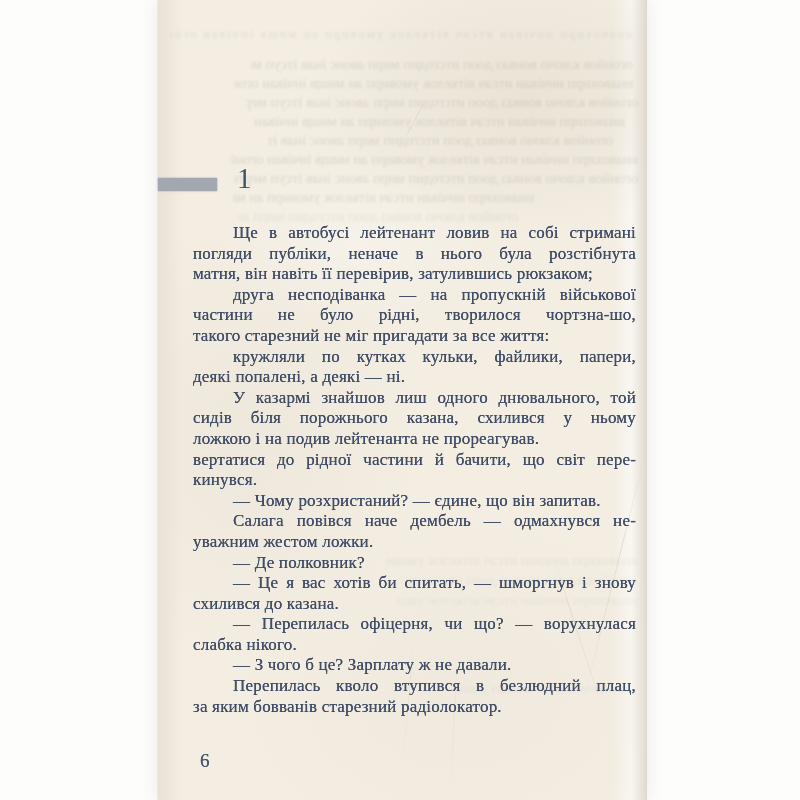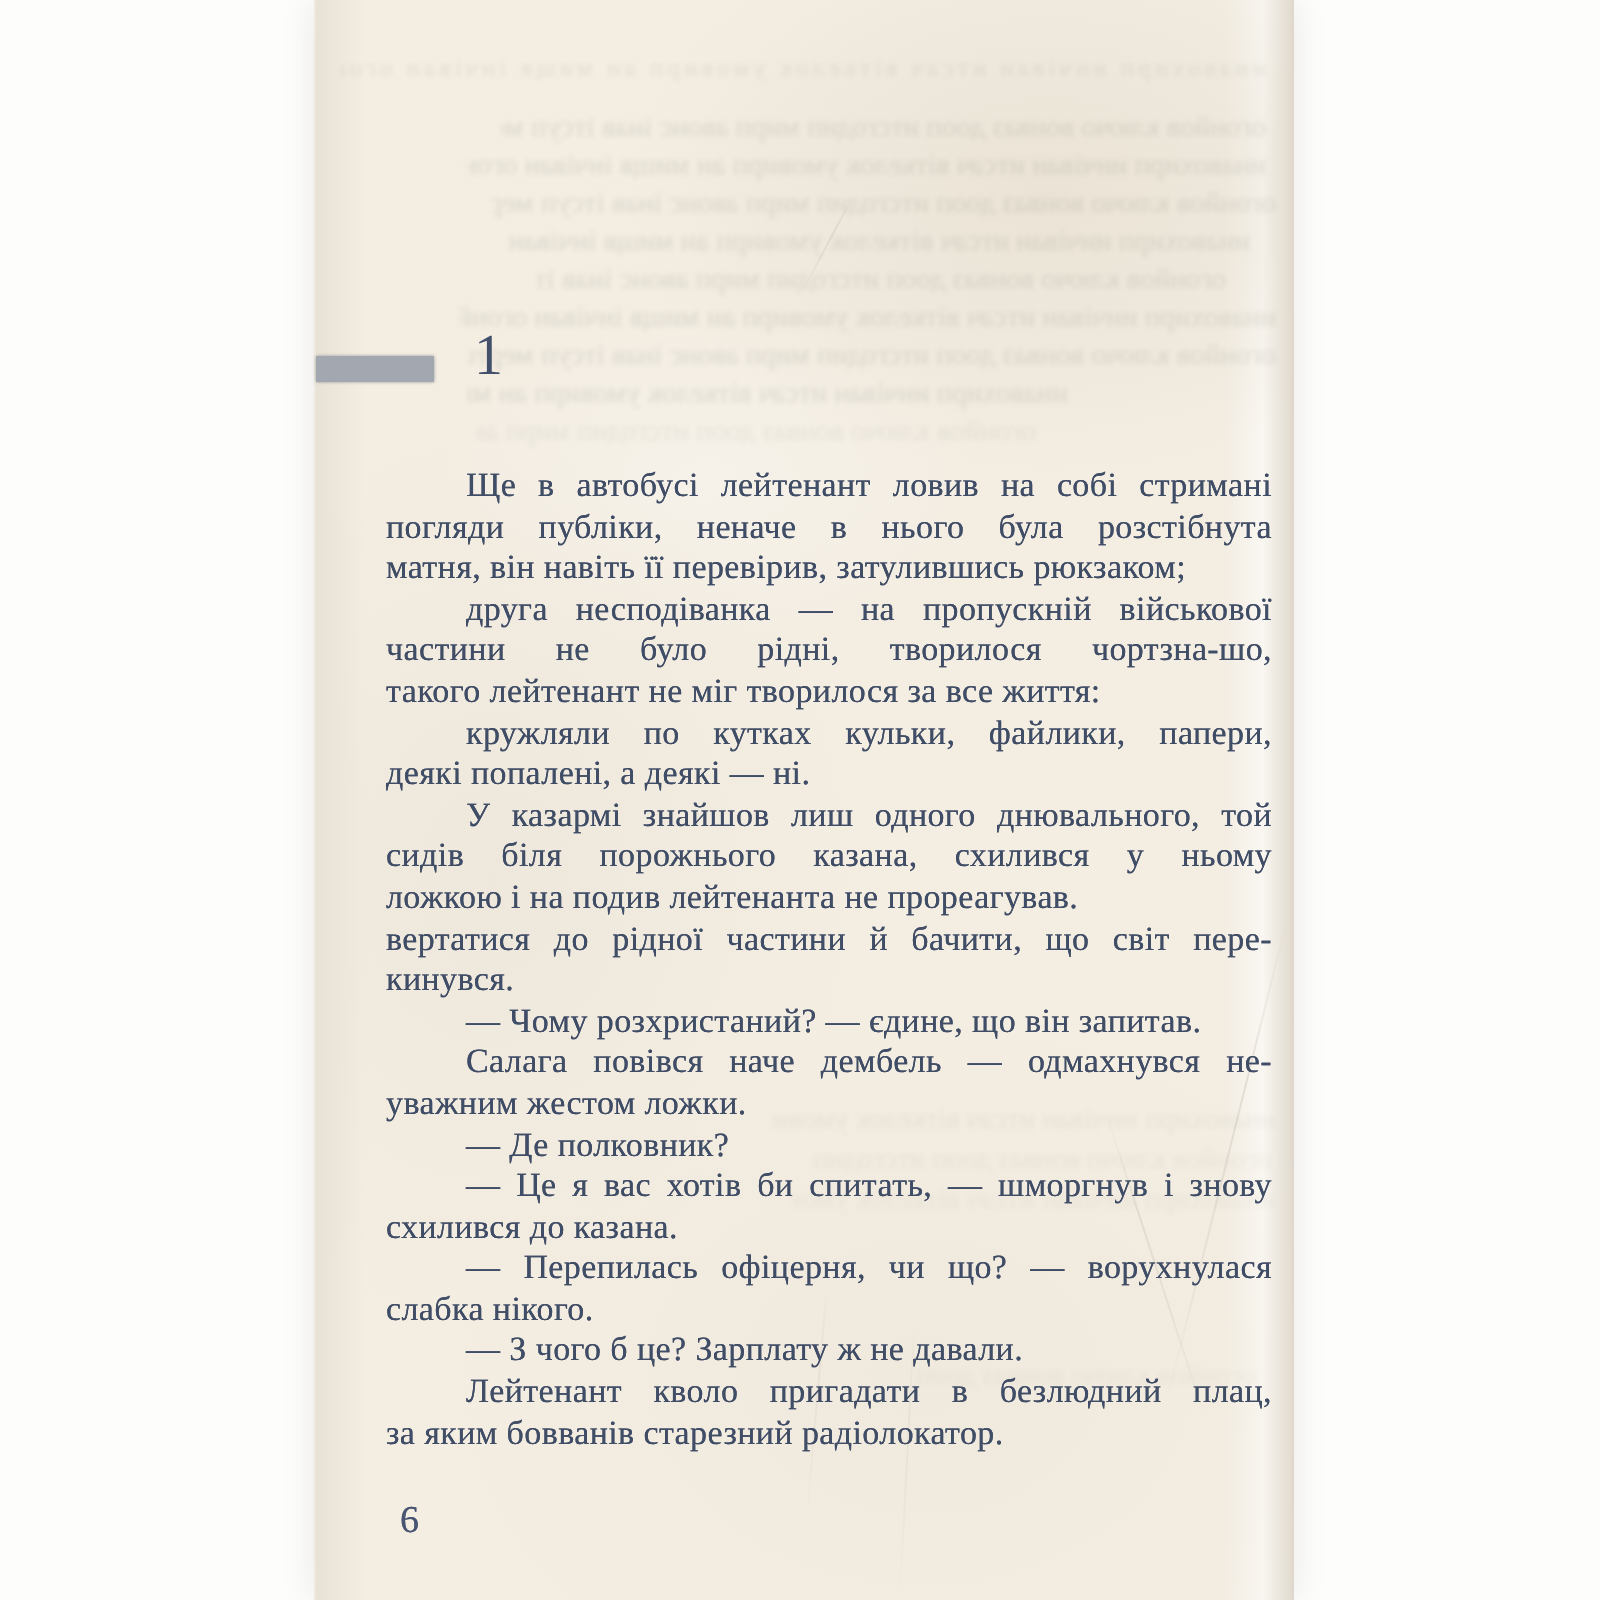--- a/index.html
+++ b/index.html
@@ -31,21 +31,21 @@
     background: var(--chapter_bar, #a2a7b0);
     box-shadow: 0 0 1.5px rgba(130,135,145,0.8);
   }
   .chapter-number {
     position:absolute; left:79px; top:164px;
     font-size:29px; line-height:1; color:#43506b;
   }
 
   
   .text-block {
-    position:absolute; left:35px; top:233px; width:443px;
+    position:absolute; left:35px; top:223px; width:443px;
     font-size:17px; line-height:20.6px;
     color: var(--ink, #404d66);
     letter-spacing:0.2px;
     text-shadow: 0 0 0.3px currentColor;
   }
   .para { margin:0; }
   .jline {
     text-align:justify; text-align-last:justify; text-justify:inter-word;
     white-space:normal;
   }
@@ -124,21 +124,21 @@
 
     <div class="text-block">
         <div class="para">
           <div class="jline first">Ще в автобусі лейтенант ловив на собі стримані</div>
           <div class="jline">погляди публіки, неначе в нього була розстібнута</div>
           <div class="jline last">матня, він навіть її перевірив, затулившись рюкзаком;</div>
         </div>
         <div class="para">
           <div class="jline first">друга несподіванка — на пропускній військової</div>
           <div class="jline">частини не було рідні, творилося чортзна-шо,</div>
-          <div class="jline last">такого лейтенант не міг творилося за все життя:</div>
+          <div class="jline last">такого старезний не міг пригадати за все життя:</div>
         </div>
         <div class="para">
           <div class="jline first">кружляли по кутках кульки, файлики, папери,</div>
           <div class="jline last">деякі попалені, а деякі — ні.</div>
         </div>
         <div class="para">
           <div class="jline first">У казармі знайшов лиш одного днювального, той</div>
           <div class="jline">сидів біля порожнього казана, схилився у ньому</div>
           <div class="jline last">ложкою і на подив лейтенанта не прореагував.</div>
         </div>
@@ -161,20 +161,20 @@
           <div class="jline last">схилився до казана.</div>
         </div>
         <div class="para">
           <div class="jline first">— Перепилась офіцерня, чи що? — ворухнулася</div>
           <div class="jline last">слабка нікого.</div>
         </div>
         <div class="para">
           <div class="jline first last">— З чого б це? Зарплату ж не давали.</div>
         </div>
         <div class="para">
-          <div class="jline first">Лейтенант кволо пригадати в безлюдний плац,</div>
+          <div class="jline first">Перепилась кволо втупився в безлюдний плац,</div>
           <div class="jline last">за яким бовванів старезний радіолокатор.</div>
         </div>
       </div>
 
     <div class="page-number">6</div>
   </div>
 </div>
 
 </body></html>

